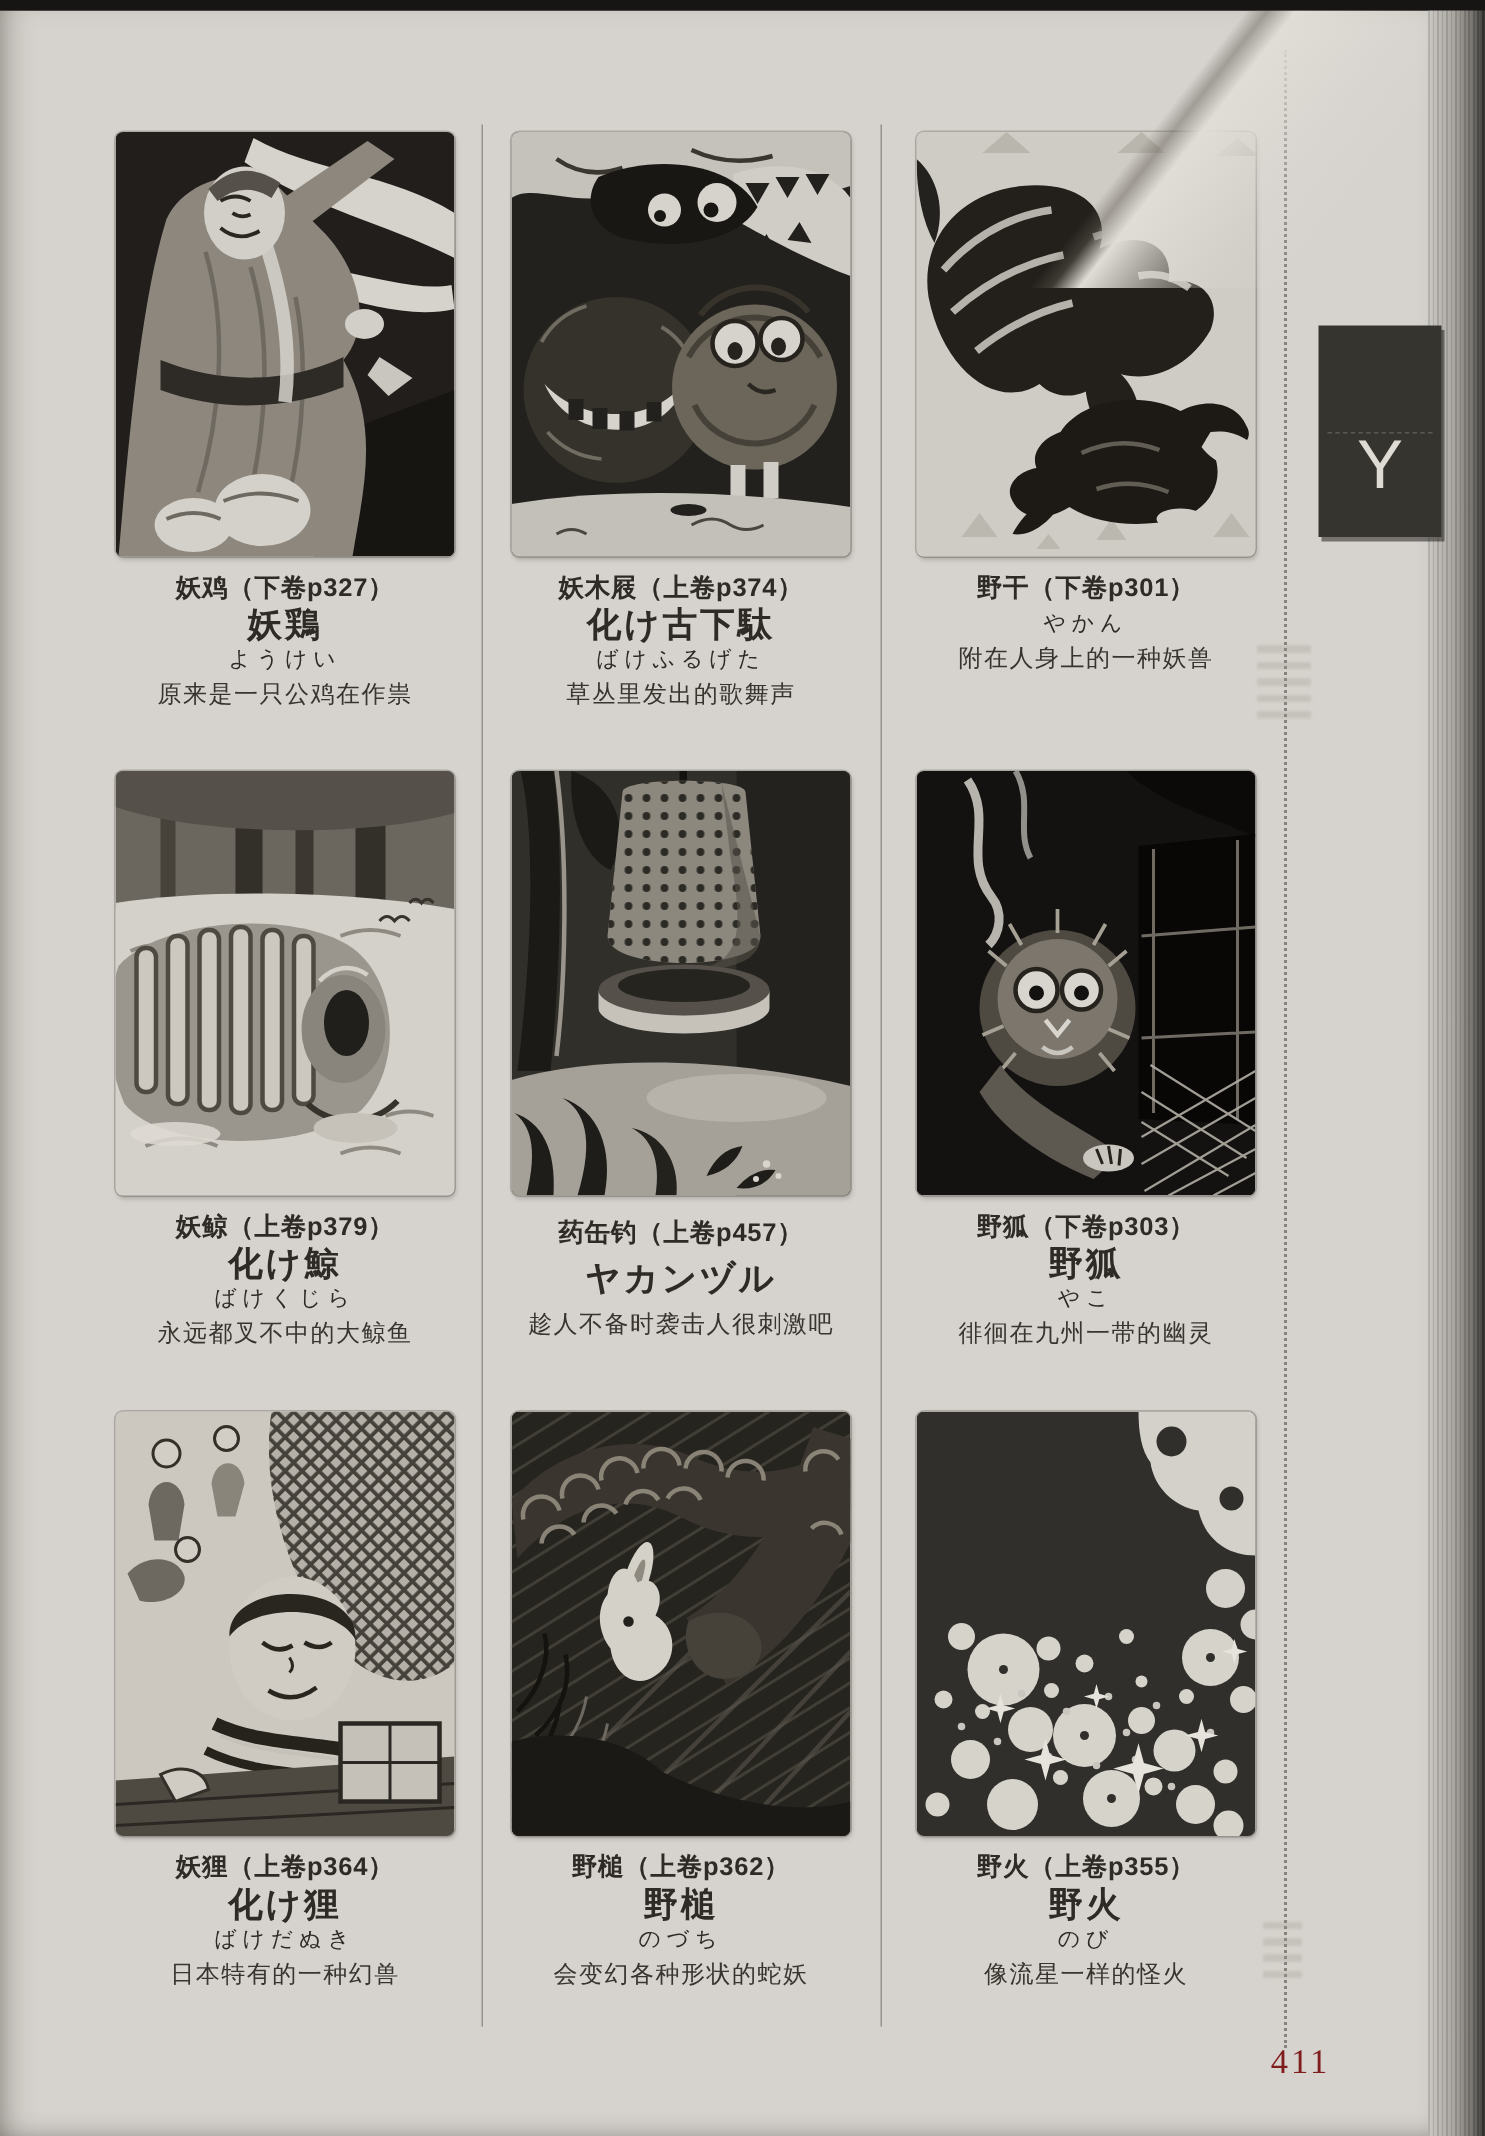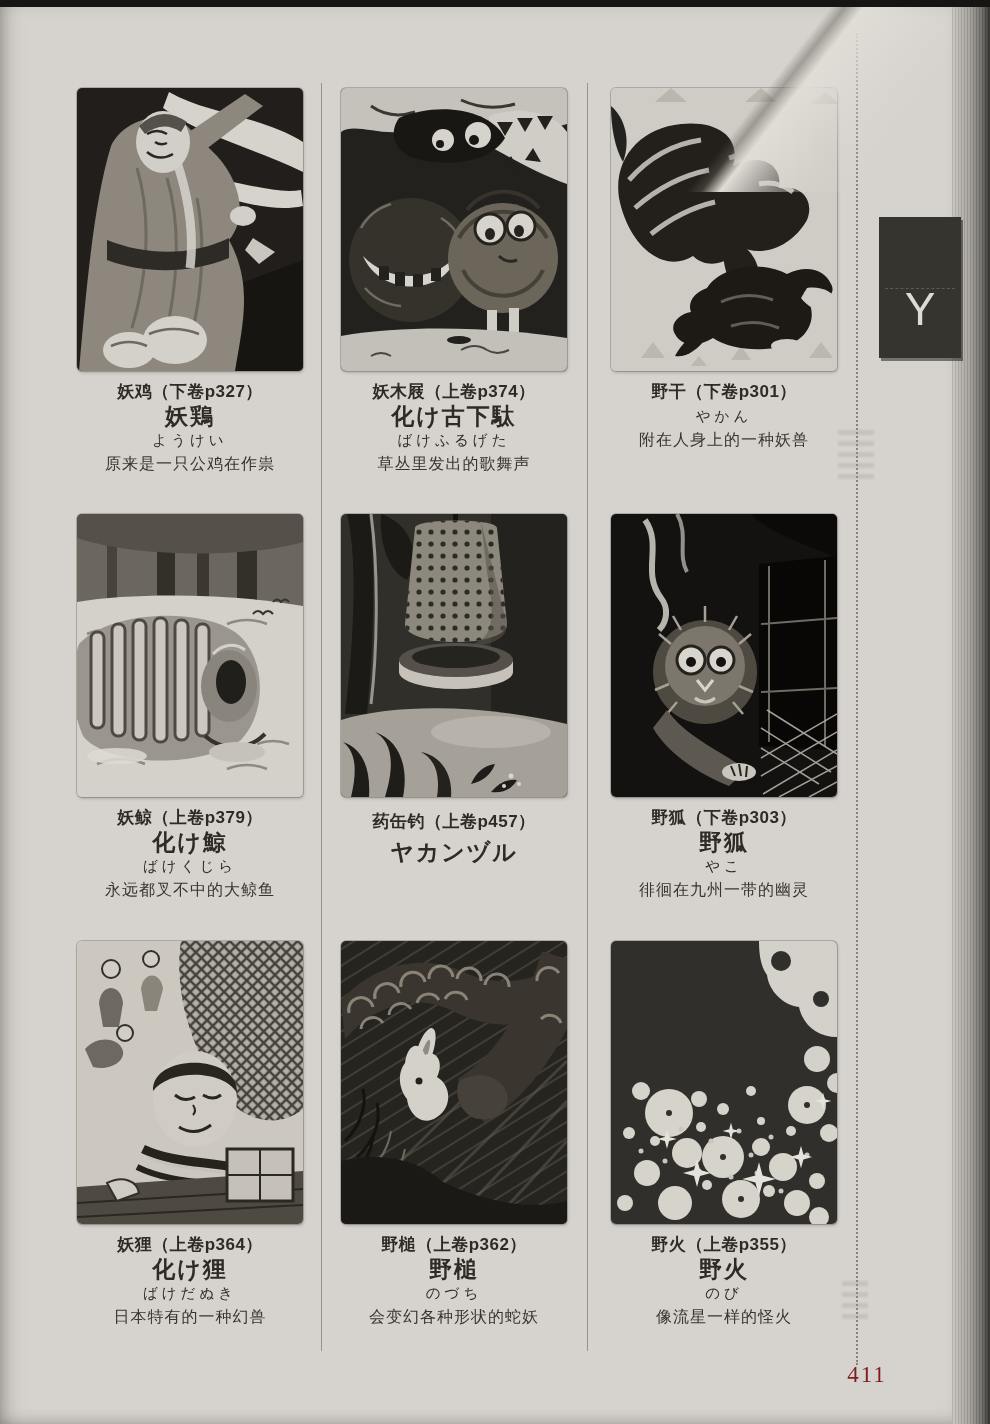--- a/index.html
+++ b/index.html
@@ -235,20 +235,21 @@
         <path d="M96,283 C100,258 92,244 80,238 C100,242 112,260 110,283 Z" fill="#24221d"></path>
         <path d="M130,270 q8,-18 24,-20 q-6,16 -24,20 Z M150,278 q12,-14 26,-12 q-8,14 -26,12 Z" fill="#1f1d19"></path>
         <circle cx="170" cy="262" r="2.5" fill="#d8d5ce"></circle>
           <circle cx="178" cy="270" r="2" fill="#d8d5ce"></circle>
           <circle cx="163" cy="272" r="2" fill="#d8d5ce"></circle>
       </svg>
     </div>
     <figcaption>
       <div class="t1">药缶钓（上卷p457）</div>
       <div class="t2">ヤカンヅル</div>
+      <div class="t4">趁人不备时袭击人很刺激吧</div>
     </figcaption>
   </figure>
 
   <figure class="cell c3 r2">
     <div class="art">
       <svg viewBox="0 0 226 283" preserveAspectRatio="none">
         <rect width="226" height="283" fill="#131210"></rect>
         <path d="M140,0 H226 V44 C196,30 162,22 140,0 Z" fill="#0b0a08"></path>
         <path d="M34,6 C52,32 30,58 50,84 C58,94 56,108 48,116" stroke="#c9c6bf" stroke-width="6" fill="none" opacity=".9"></path>
         <path d="M66,0 C78,20 66,40 76,58" stroke="#c9c6bf" stroke-width="4" fill="none" opacity=".7"></path>

